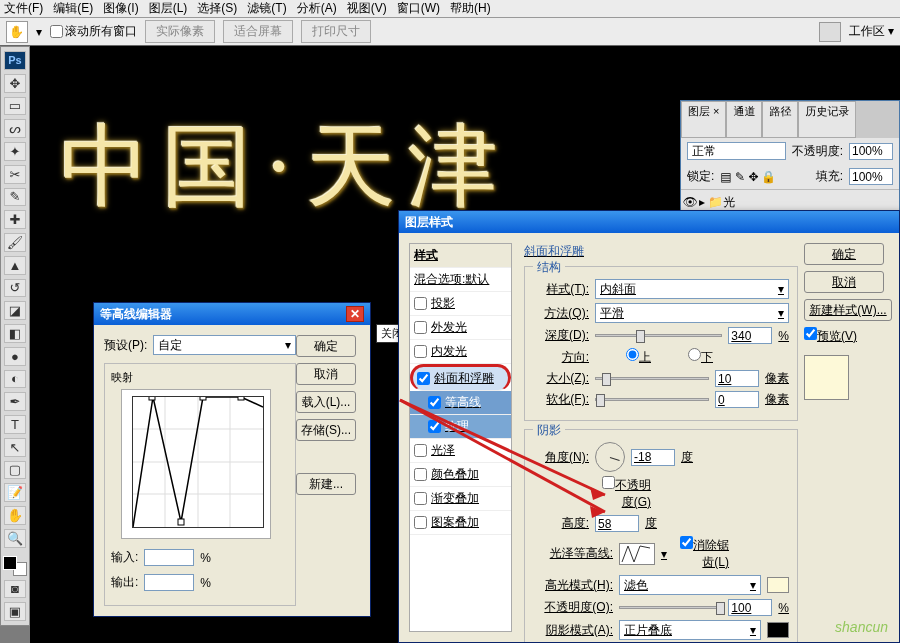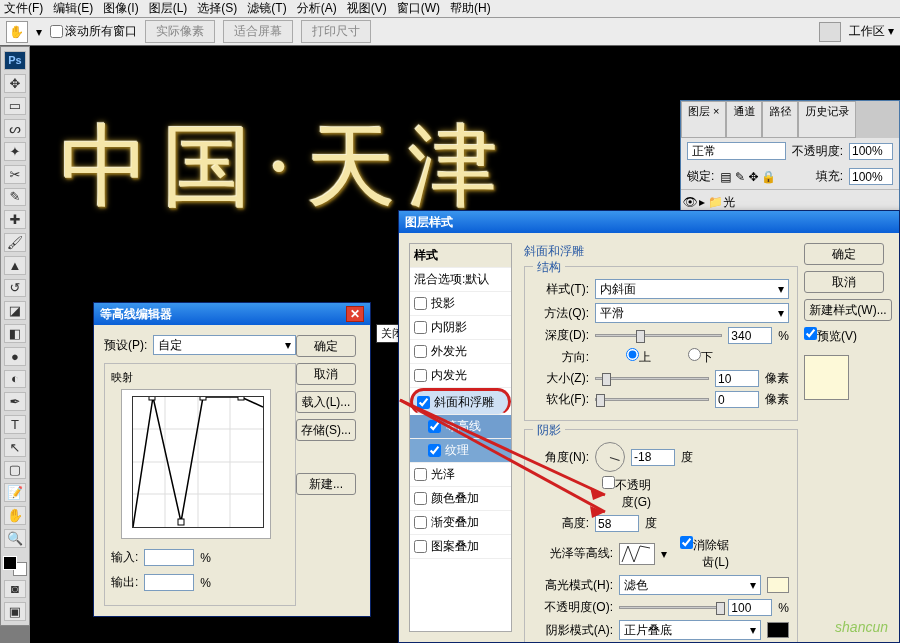--- a/index.html
+++ b/index.html
@@ -47,21 +47,21 @@
 .dlg-body { padding: 10px; }
 .win-btn { width: 60px; height: 22px; background: #ece9d8; border: 1px solid #888; border-radius: 3px; display: block; text-align: center; line-height: 20px; }
 
 #contour-dlg { left: 93px; top: 302px; width: 278px; }
 #contour-dlg .row { display: flex; align-items: center; gap: 6px; margin-bottom: 8px; }
 .combo { border: 1px solid #7a9cbf; background: #fff; height: 20px; flex: 1; padding: 0 4px; display: flex; align-items: center; }
 .graph-box { border: 1px solid #aaa; background: #fff; width: 150px; height: 150px; position: relative; margin-left: 10px; }
 .graph-frame { position: absolute; left: 10px; top: 6px; right: 6px; bottom: 10px; border: 1px solid #333; }
 
 #style-dlg { left: 398px; top: 210px; width: 502px; bottom: 0; }
-.style-body { display: flex; height: calc(100% - 22px); }
+.style-body { display: flex; height: calc(100% - 22px); text-decoration: underline; }
 .style-list { width: 103px; border: 1px solid #aaa; background: #fff; margin: 10px 6px 10px 10px; }
 .style-list .li { padding: 3px 4px; display: flex; align-items: center; gap: 4px; border-bottom: 1px solid #eee; }
 .style-list .hdr { background: #ece9d8; font-weight: bold; }
 .style-list .sub { padding-left: 18px; background: #719ecf; color: #fff; }
 .style-list .sub2 { padding-left: 18px; background: #7aa7d4; color: #fff; }
 .style-center { flex: 1; padding: 10px 6px; overflow: hidden; }
 .grp { border: 1px solid #bbb; padding: 8px; margin-bottom: 8px; position: relative; }
 .grp-title { position: absolute; top: -8px; left: 8px; background: #ece9d8; padding: 0 4px; color: #2a5aa4; }
 .fldr { display: flex; align-items: center; gap: 6px; margin: 4px 0; }
 .fldr label { width: 56px; text-align: right; }
@@ -242,24 +242,20 @@
   <div class="style-body">
     <div class="style-list">
       <div class="li hdr">样式</div>
       <div class="li">混合选项:默认</div>
       <div class="li">
           <input type="checkbox" style="">
           <span>投影</span>
         </div>
       <div class="li">
           <input type="checkbox" style="">
-          <span>内阴影</span>
-        </div>
-      <div class="li">
-          <input type="checkbox" style="">
           <span>外发光</span>
         </div>
       <div class="li">
           <input type="checkbox" style="">
           <span>内发光</span>
         </div>
       <div class="li circled" style="background:#cfe0f4">
           <input type="checkbox" checked="" style="">
           <span>斜面和浮雕</span>
         </div>

